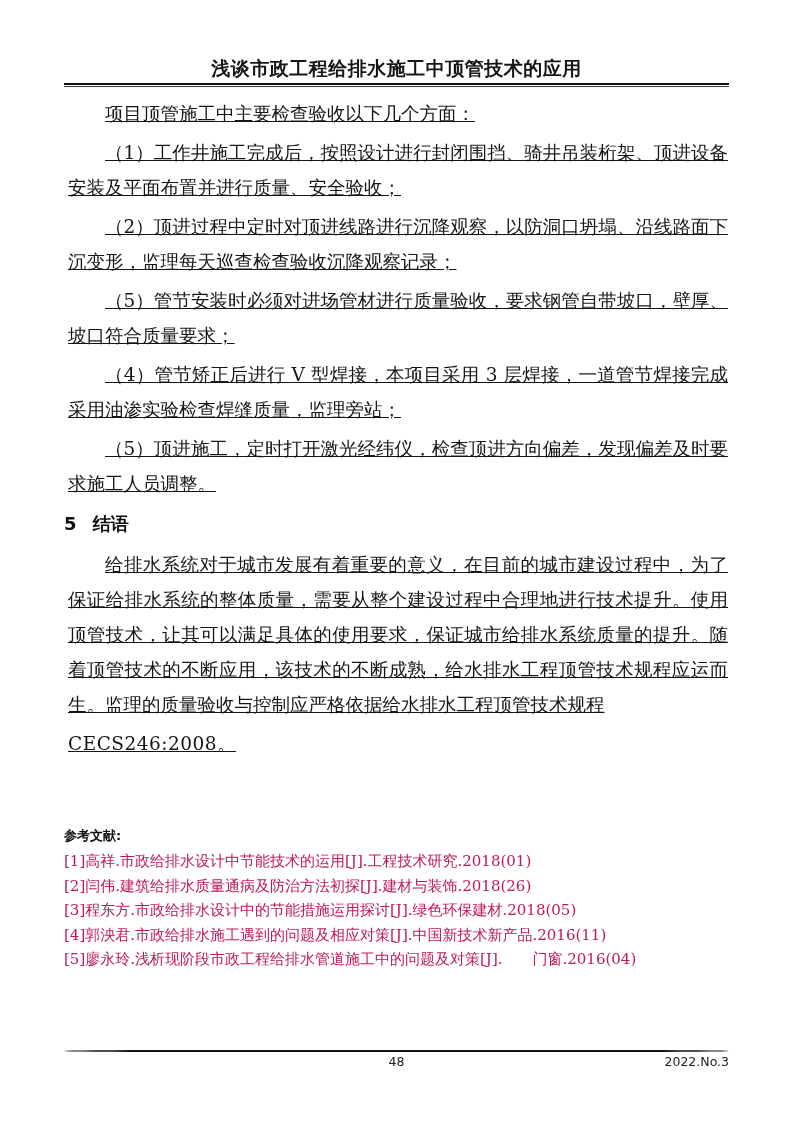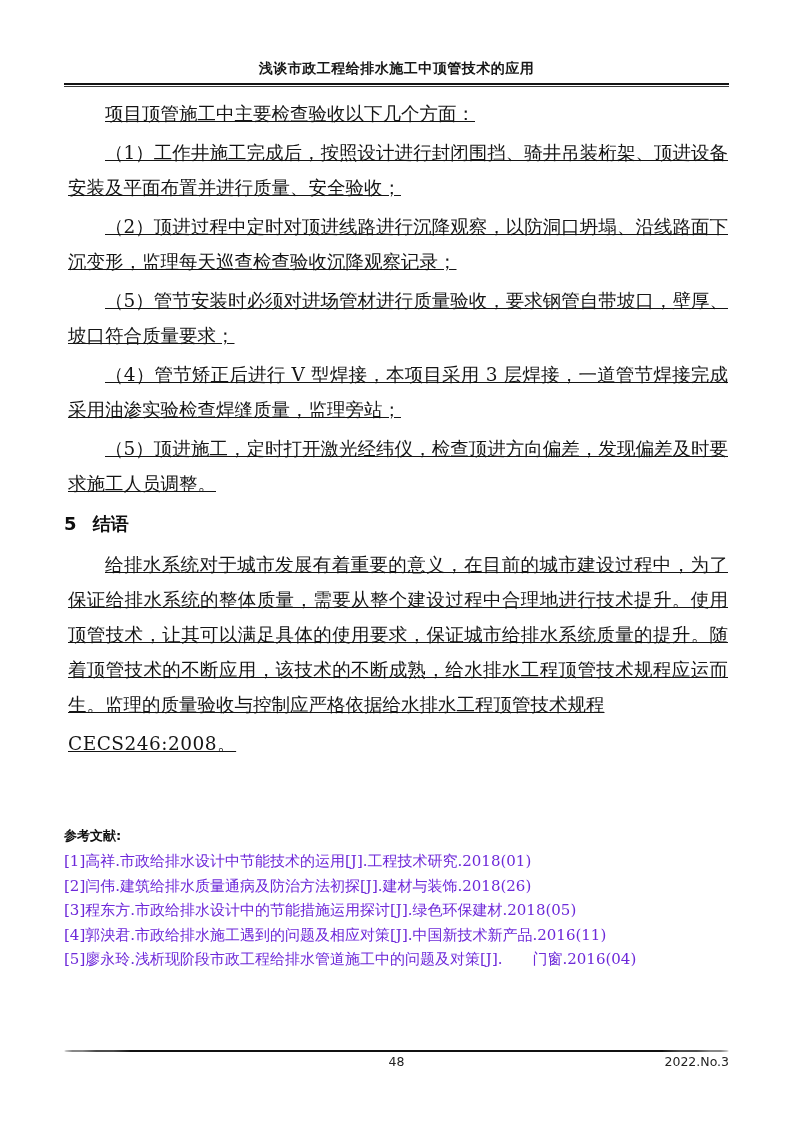--- a/index.html
+++ b/index.html
@@ -18,21 +18,21 @@
   .running-header {
     position: absolute;
     top: 58px;
     left: 64px;
     width: 665px;
     text-align: center;
   }
   .running-title {
     font-family: "DejaVu Sans", "Liberation Sans", sans-serif;
     font-weight: 600;
-    font-size: 14px;
+    font-size: 19px;
     line-height: 20px;
     letter-spacing: 0.5px;
     color: #161616;
   }
   .header-rule {
     margin-top: 5px;
     height: 4px;
     border-top: 2px solid #141414;
     border-bottom: 1px solid #3a3a3a;
   }
@@ -76,21 +76,21 @@
     font-family: "DejaVu Sans", "Liberation Sans", sans-serif;
     font-weight: bold;
     font-size: 13px;
     line-height: 27px;
     color: #0e0e0e;
   }
   .ref-item {
     margin: 0;
     font-size: 15px;
     line-height: 24.5px;
-    color: #6d28d9;
+    color: #be185d;
     white-space: pre-wrap;
   }
 
   
   .page-footer {
     position: absolute;
     top: 1050px;
     left: 64px;
     width: 665px;
   }

